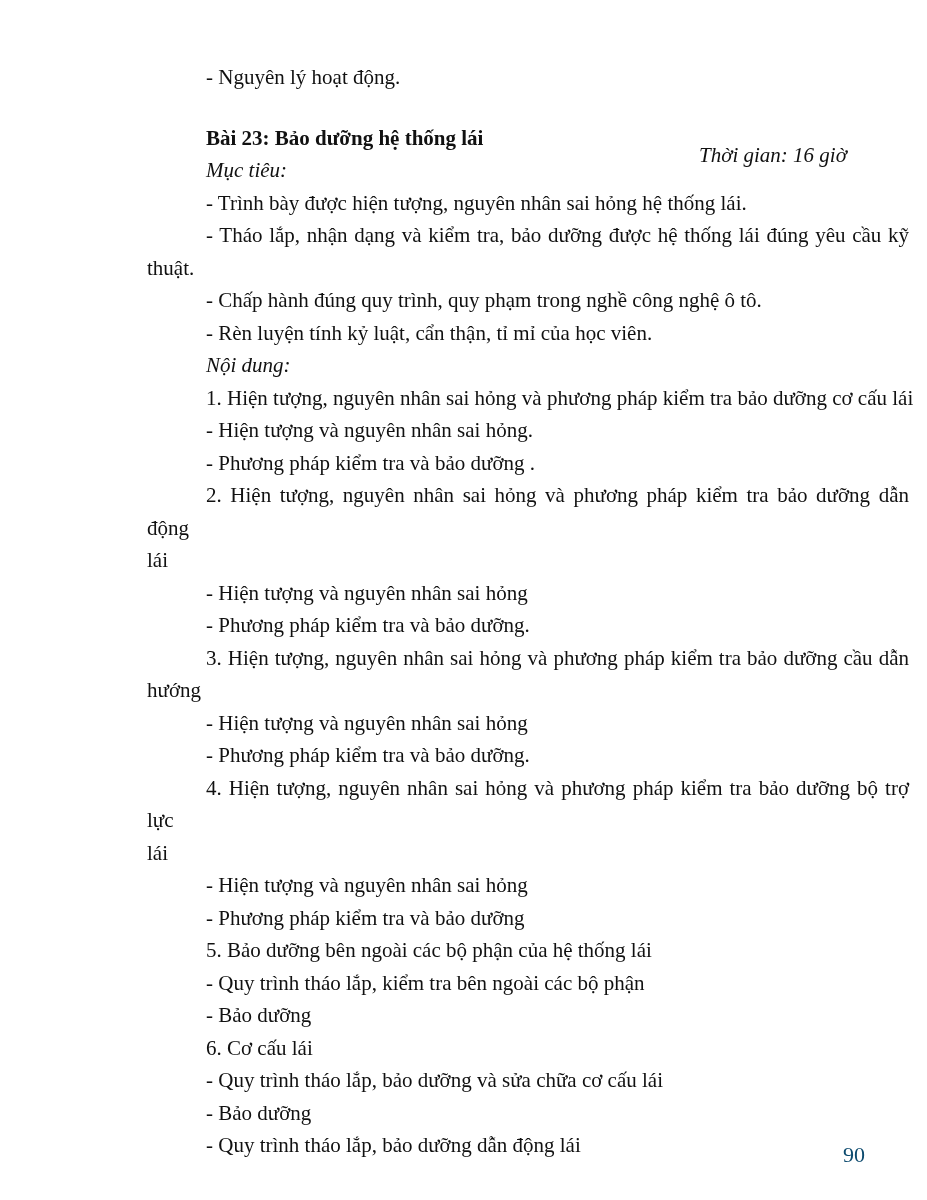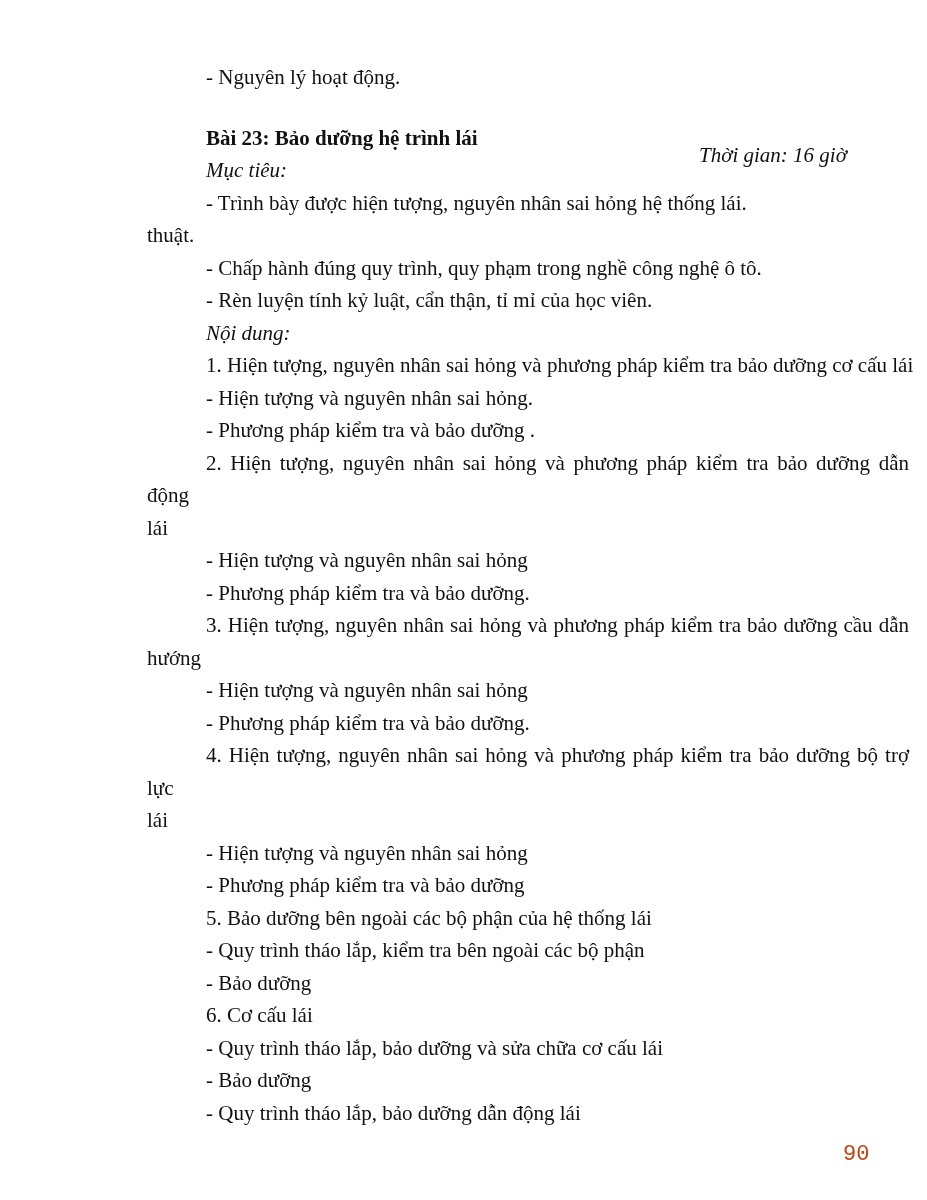--- a/index.html
+++ b/index.html
@@ -24,45 +24,46 @@
   .j  { text-align: justify; text-align-last: justify; white-space: normal; }
   .spacer { height: 28px; }
   .title-row { position: relative; margin: 0; }
   .lesson-title { font-weight: bold; margin-left: 59px; }
   .duration { position: absolute; left: 552px; top: 17px; font-style: italic; font-weight: normal; }
   .it { font-style: italic; }
   .pagenum {
     position: absolute;
     left: 843px;
     top: 1144px;
-    font-family: Liberation Mono, monospace;
+    font-family: Liberation Serif, serif;
     font-size: 22px;
     line-height: 1;
-    color: #c2410c;
+    color: #0c4a6e;
   }
 </style>
 </head>
 <body>
 
 <div class="page">
   <div class="content">
 
     <p class="ln ind">- Nguyên lý hoạt động.</p>
 
     <div class="spacer"></div>
 
     <p class="title-row">
-      <span class="lesson-title">Bài 23: Bảo dưỡng hệ trình lái</span>
+      <span class="lesson-title">Bài 23: Bảo dưỡng hệ thống lái</span>
       <span class="duration">Thời gian: 16 giờ</span>
     </p>
 
     <p class="ln ind it">Mục tiêu:</p>
 
     <p class="ln ind">- Trình bày được hiện tượng, nguyên nhân sai hỏng hệ thống lái.</p>
 
+    <p class="wrapln ind j">- Tháo lắp, nhận dạng và kiểm tra, bảo dưỡng được hệ thống lái đúng yêu cầu kỹ</p>
     <p class="wrapln">thuật.</p>
 
     <p class="ln ind">- Chấp hành đúng quy trình, quy phạm trong nghề công nghệ ô tô.</p>
     <p class="ln ind">- Rèn luyện tính kỷ luật, cẩn thận, tỉ mỉ của học viên.</p>
 
     <p class="ln ind it">Nội dung:</p>
 
     <p class="ln ind">1. Hiện tượng, nguyên nhân sai hỏng và phương pháp kiểm tra bảo dưỡng cơ cấu lái</p>
     <p class="ln ind">- Hiện tượng và nguyên nhân sai hỏng.</p>
     <p class="ln ind">- Phương pháp kiểm tra và bảo dưỡng .</p>

